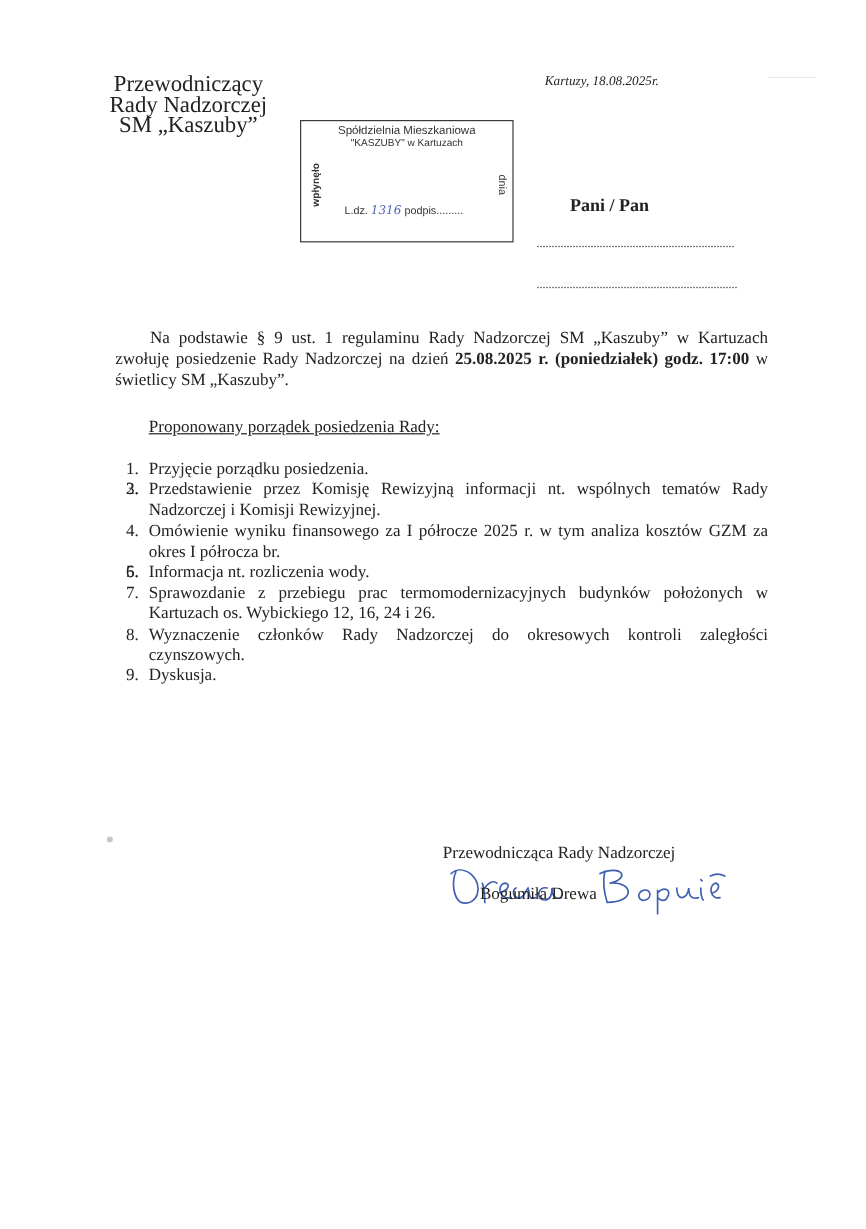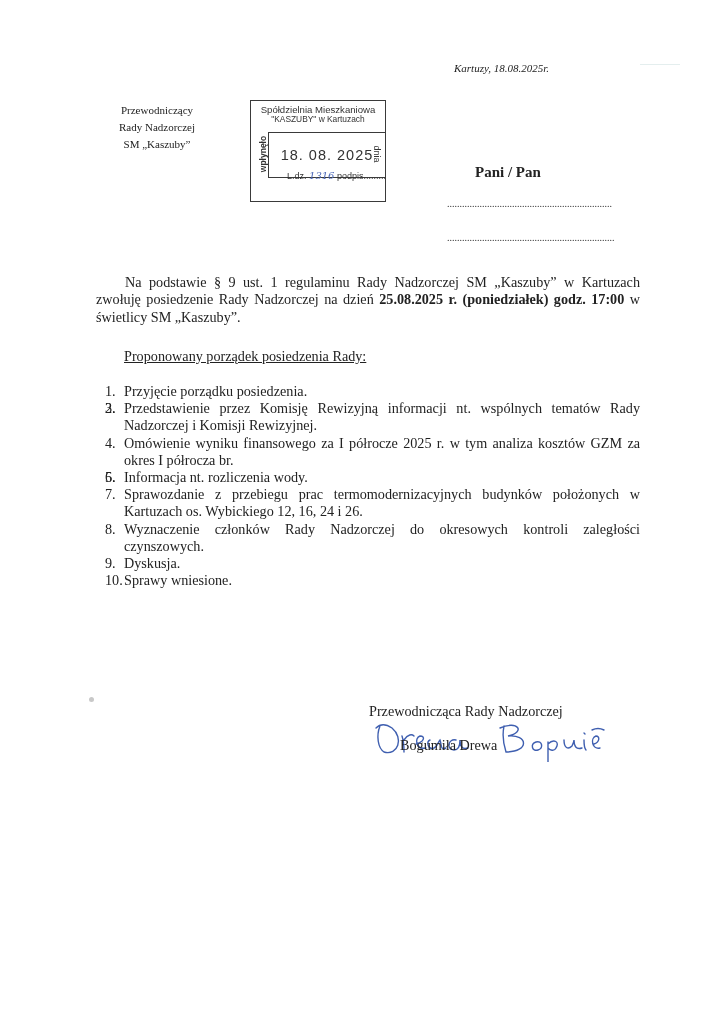--- a/index.html
+++ b/index.html
@@ -2,26 +2,26 @@
 <html><head>
 <meta charset="utf-8">
 <style>
   html, body { margin: 0; padding: 0; background: #ffffff; }
   body {
     width: 722px; height: 1024px; position: relative; overflow: hidden;
     font-family: "Liberation Serif", "DejaVu Serif", serif;
     color: #222222; font-size: 14.2px;
   }
   .abs { position: absolute; }
-  .sender { left: 90px; top: 62px; width: 134px; text-align: center; line-height: 17px; font-size: 11px; margin-top: 40px; }
+  .sender { left: 90px; top: 62px; width: 134px; text-align: center; line-height: 17px; font-size: 19px; }
   .sender div { white-space: nowrap; }
   .place-date { left: 454px; top: 62px; font-size: 11px; white-space: nowrap; font-style: italic; }
 
   
-  .stamp { left: 250px; top: 100px; width: 136px; height: 102px; border: 1.6px solid #3a3a3a; box-sizing: border-box;
+  .stamp { left: 250px; top: 100px; width: 178px; height: 102px; border: 1.6px solid #3a3a3a; box-sizing: border-box;
            font-family: "Liberation Sans", "DejaVu Sans", sans-serif; color: #333; }
   .stamp .l1 { position: absolute; left: 0; right: 0; top: 3px; text-align: center; font-size: 9.6px; line-height: 11px; }
   .stamp .l2 { position: absolute; left: 0; right: 0; top: 13px; text-align: center; font-size: 8.4px; line-height: 10px; }
   .stamp .inner { position: absolute; left: 17px; top: 31px; width: 118px; height: 46px; border: 1.4px solid #3a3a3a; box-sizing: border-box;
                   display: flex; align-items: center; justify-content: center; font-size: 14.5px; letter-spacing: 1px; }
   .stamp .side-left { position: absolute; left: -6px; top: 48px; transform: rotate(-90deg); font-size: 8.5px; font-weight: bold; }
   .stamp .side-right { position: absolute; right: 0px; top: 48px; transform: rotate(90deg); font-size: 9px; }
   .stamp .bottom { position: absolute; left: 4px; bottom: 20px; font-size: 9px; white-space: nowrap; margin-left: 32px; }
   .stamp .reg { font-family: "DejaVu Serif", serif; color: #4a67b8; font-style: italic; font-size: 10px; }
 
@@ -54,23 +54,20 @@
   <div>Rady Nadzorczej</div>
   <div>SM „Kaszuby”</div>
 </div>
 
 <div class="abs place-date">Kartuzy, 18.08.2025r.</div>
 
 <div class="abs stamp">
   <div class="l1">Spółdzielnia Mieszkaniowa</div>
   <div class="l2">"KASZUBY" w Kartuzach</div>
   <div class="side-left">wpłynęło</div>
-  <div class="inner">
-    <span>18. 08. 2025</span>
-  </div>
   <div class="side-right">dnia</div>
   <div class="bottom">
     <span>L.dz.</span>
     <span class="reg">1316</span>
     <span>podpis.</span><span>........</span>
   </div>
 </div>
 
 <div class="abs addressee">Pani / Pan</div>
 <div class="abs dots dots1">..................................................................</div>
@@ -83,21 +80,20 @@
 <ol class="abs agenda">
   <li><span class="num">1.</span><span>Przyjęcie porządku posiedzenia.</span></li>
   <li><span class="num">2.</span></li>
   <li><span class="num">3.</span><span>Przedstawienie przez Komisję Rewizyjną informacji nt. wspólnych tematów Rady Nadzorczej i Komisji Rewizyjnej.</span></li>
   <li><span class="num">4.</span><span>Omówienie wyniku finansowego za I półrocze 2025 r. w tym analiza kosztów GZM za okres I półrocza br.</span></li>
   <li><span class="num">5.</span></li>
   <li><span class="num">6.</span><span>Informacja nt. rozliczenia wody.</span></li>
   <li><span class="num">7.</span><span>Sprawozdanie z przebiegu prac termomodernizacyjnych budynków położonych w Kartuzach os. Wybickiego 12, 16, 24 i 26.</span></li>
   <li><span class="num">8.</span><span>Wyznaczenie członków Rady Nadzorczej do okresowych kontroli zaległości czynszowych.</span></li>
   <li><span class="num">9.</span><span>Dyskusja.</span></li>
-  <li class="wide"><span class="num">10.</span><span>Sprawy wniesione.</span></li>
 </ol>
 
 <div class="abs sig-title">Przewodnicząca Rady Nadzorczej</div>
 <svg class="abs signature" viewBox="0 0 240 50">
   <g fill="none" stroke="#3f5fb0" stroke-width="1.4" stroke-linecap="round">
     <path d="M12 14 C 8 24, 10 36, 16 40 C 30 44, 36 26, 24 16 C 18 12, 12 12, 8 16"></path>
     <path d="M34 24 C 36 30, 36 36, 36 40 M36 28 C 40 22, 44 22, 46 24"></path>
     <path d="M48 32 C 56 30, 58 24, 52 24 C 46 26, 48 38, 58 36"></path>
     <path d="M62 28 C 58 30, 60 38, 66 36 C 70 34, 70 30, 72 28 C 74 34, 72 38, 78 36"></path>
     <path d="M88 28 C 80 26, 78 38, 86 38 C 92 38, 92 30, 92 28 C 92 34, 94 38, 100 36"></path>

